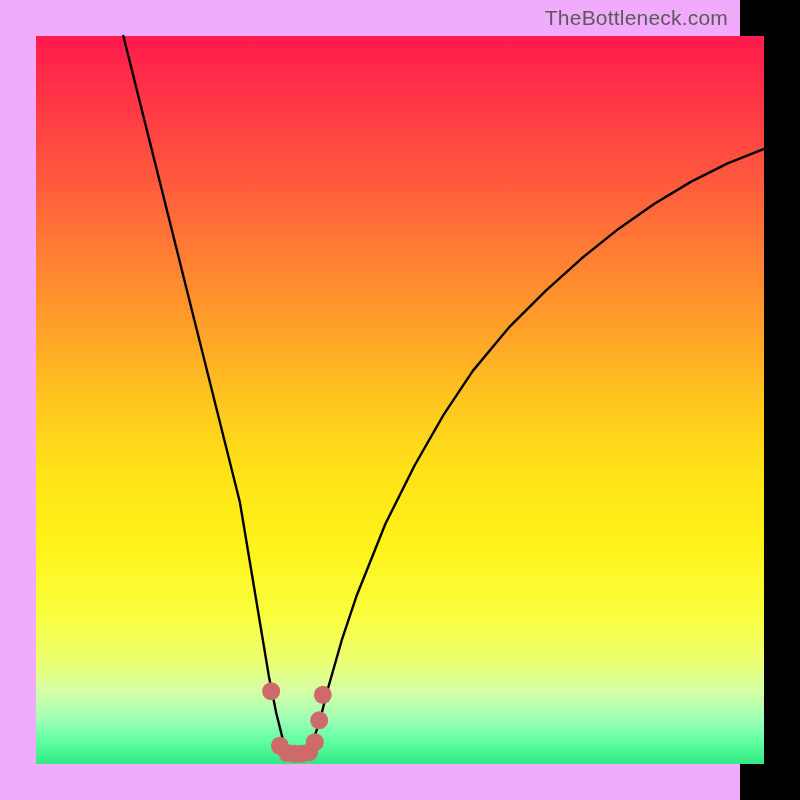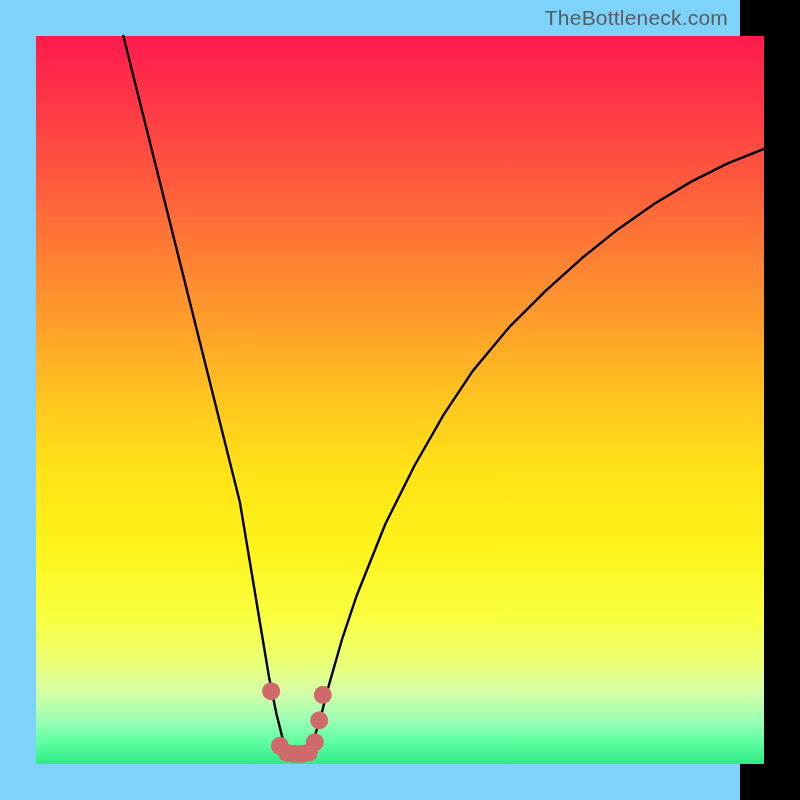--- a/index.html
+++ b/index.html
@@ -10,21 +10,21 @@
     background: #000;
     overflow: hidden;
     font-family: Arial, Helvetica, sans-serif;
   }
   .frame {
     position: absolute;
     top: 0;
     left: 0;
     width: 740px;
     height: 800px;
-    background: #7dd3fc;
+    background: #f0abfc;
   }
   .plot-area {
     position: absolute;
     top: 36px;
     left: 36px;
     width: 728px;
     height: 728px;
     
     background: linear-gradient(
       to bottom,

